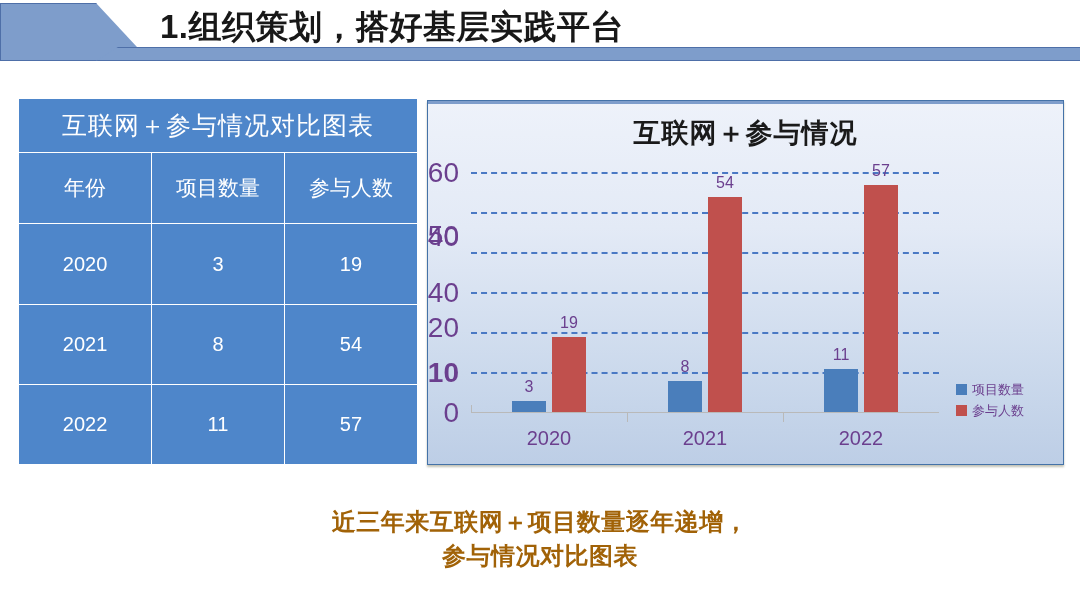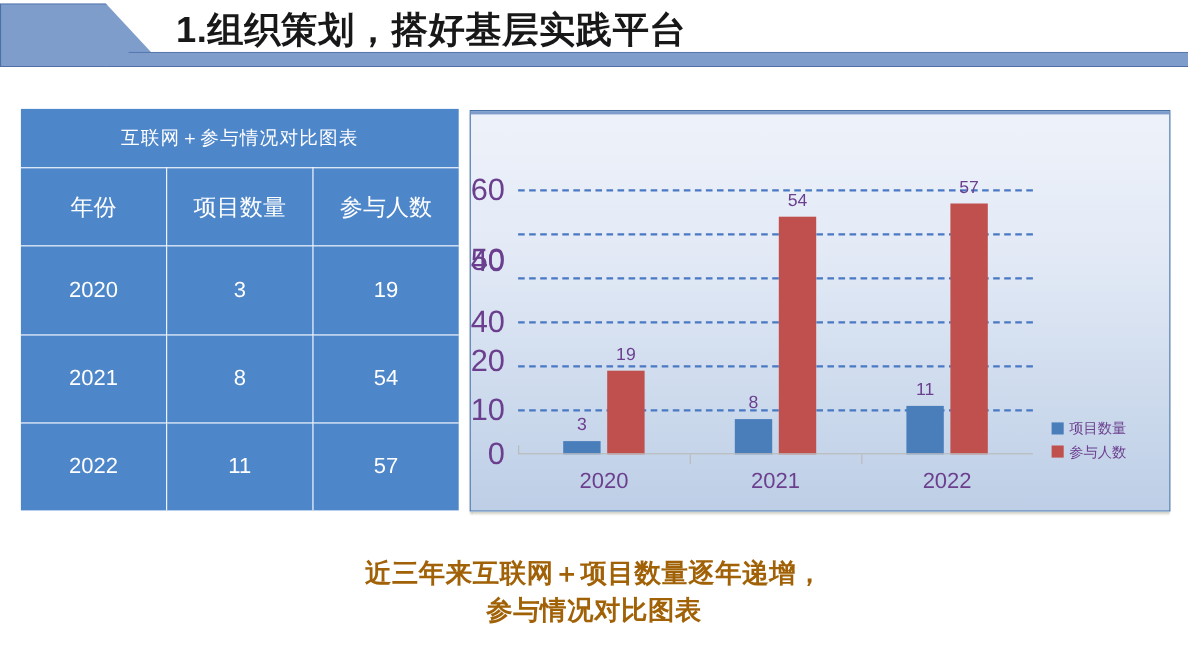--- a/index.html
+++ b/index.html
@@ -72,21 +72,21 @@
   #data-table td, #data-table th {
     border: 1.6px solid #ffffff;
     color: #ffffff;
     text-align: center;
     vertical-align: middle;
     font-weight: normal;
     padding: 0;
   }
   .tbl-title-cell {
     height: 52px;
-    font-size: 17px;
+    font-size: 25px;
     font-weight: bold;
     letter-spacing: 1px;
     border-top: none !important;
     border-left: none !important;
     border-right: none !important;
     margin-top: 40px;
   }
   .tbl-head-cell {
     height: 68px;
     font-size: 21px;
@@ -275,25 +275,26 @@
     <tr>
       <td class="tbl-body-cell">2022</td>
       <td class="tbl-body-cell">11</td>
       <td class="tbl-body-cell">57</td>
     </tr>
   </tbody>
 </table>
 
 <div id="chart-panel">
   <div id="chart-top-rule"></div>
+  <div id="chart-title">互联网＋参与情况</div>
 
   <div id="plot-area">
     <div id="yticks-holder">
         <div class="ytick" style="top: 240px;">0</div>
-        <div class="ytick" style="top: 200px;">10</div>
+        <div class="ytick" style="top: 200px; font-weight: bold;">10</div>
         <div class="ytick" style="top: 155px;">20</div>
         <div class="ytick" style="top: 120px;">40</div>
         <div class="ytick" style="top: 64px;">40</div>
         <div class="ytick" style="top: 40px; margin-top: 23px;">50</div>
         <div class="ytick" style="top: 0px;">60</div>
       </div>
     <div id="grid-holder">
         <div class="gridline" style="top: 200px;"></div>
         <div class="gridline" style="top: 160px;"></div>
         <div class="gridline" style="top: 120px;"></div>

